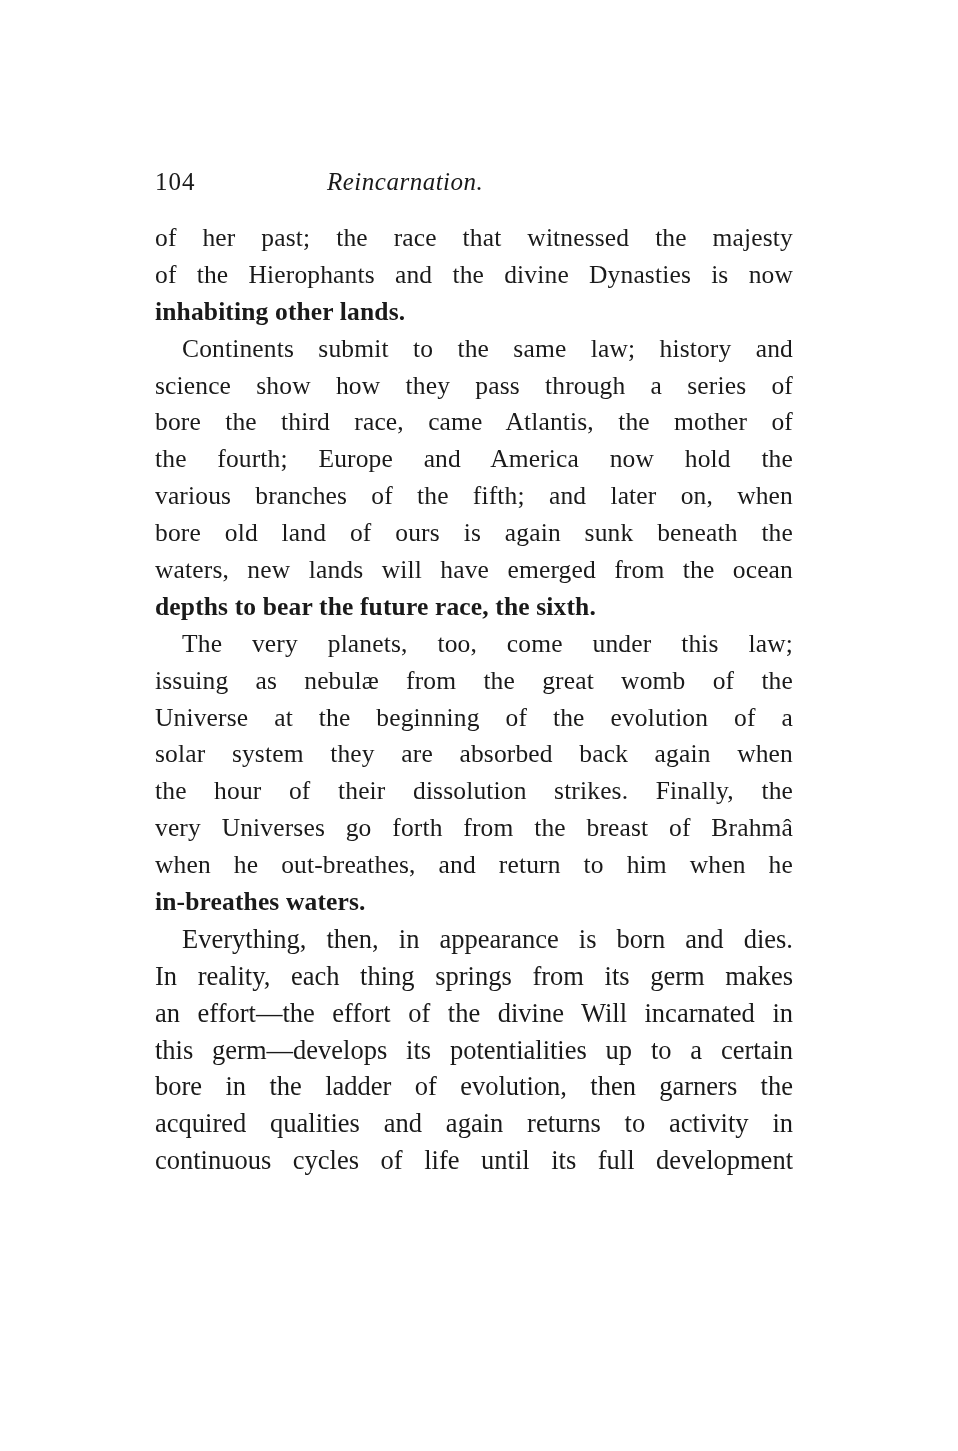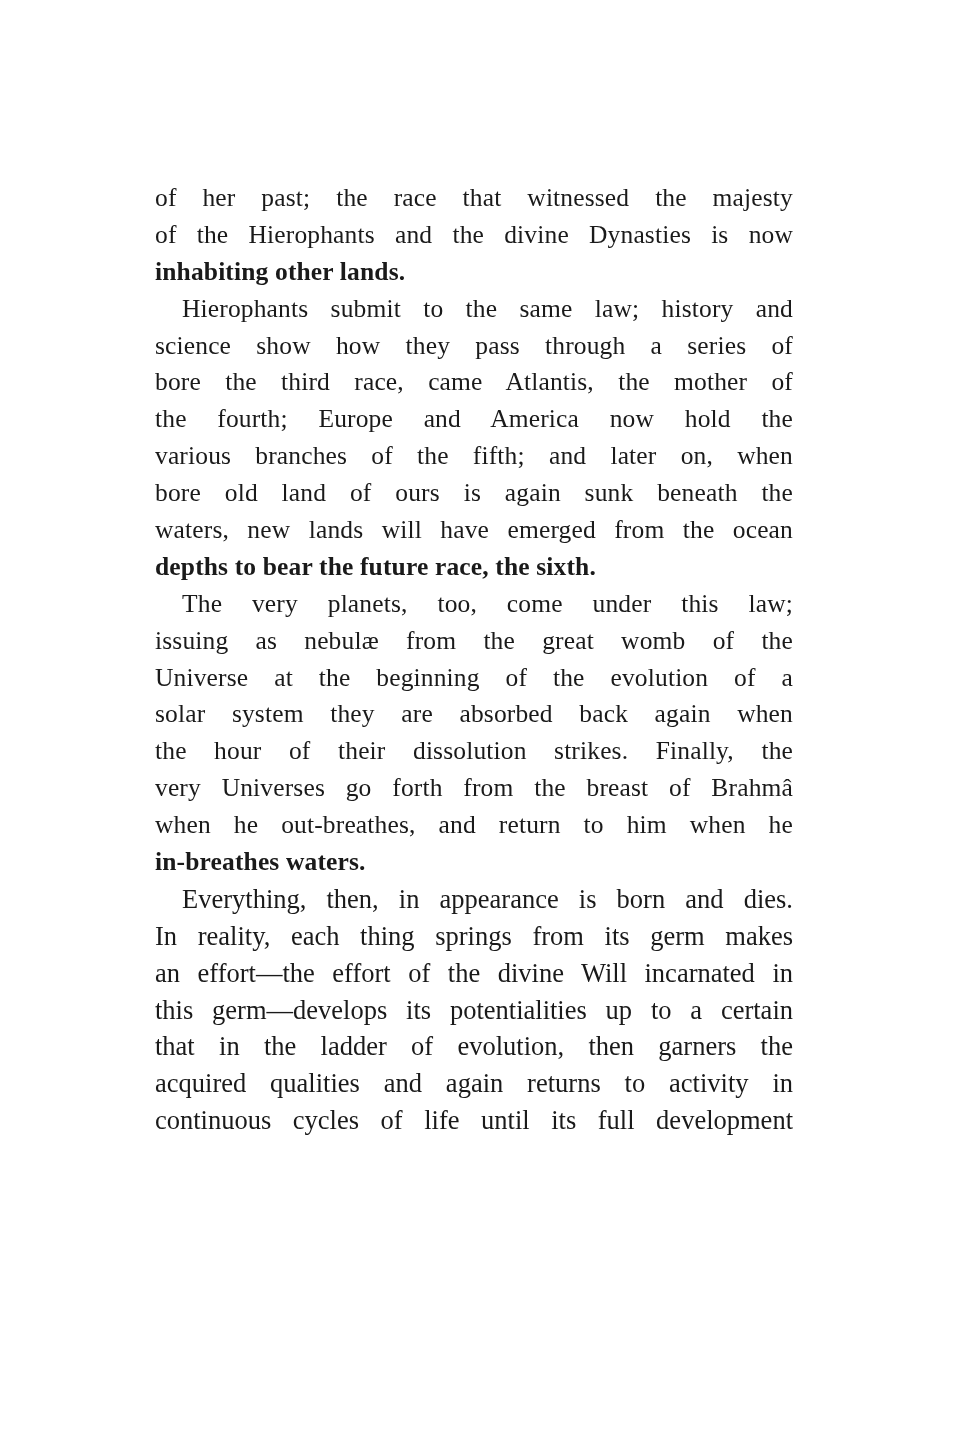--- a/index.html
+++ b/index.html
@@ -67,31 +67,35 @@
     }
     .para-late .line {
       font-size: 26.5px;
       letter-spacing: 0px;
     }
   </style>
 </head>
 <body>
 
 <div class="page">
+  <div class="running-head">
+    <span class="page-number">104</span>
+    <span class="running-title">Reincarnation.</span>
+  </div>
 
   <div class="body-text">
 
     <div class="para">
       <span class="line">of her past; the race that witnessed the majesty</span>
       <span class="line">of the Hierophants and the divine Dynasties is now</span>
       <span class="line last">inhabiting other lands.</span>
     </div>
 
     <div class="para">
-      <span class="line indent">Hierophants submit to the same law; history and</span>
+      <span class="line indent">Continents submit to the same law; history and</span>
       <span class="line">science show how they pass through a series of</span>
       <span class="line">bore the third race, came Atlantis, the mother of</span>
       <span class="line">the fourth; Europe and America now hold the</span>
       <span class="line">various branches of the fifth; and later on, when</span>
       <span class="line">bore old land of ours is again sunk beneath the</span>
       <span class="line">waters, new lands will have emerged from the ocean</span>
       <span class="line last">depths to bear the future race, the sixth.</span>
     </div>
 
     <div class="para">
@@ -103,18 +107,18 @@
       <span class="line">very Universes go forth from the breast of Brahmâ</span>
       <span class="line">when he out-breathes, and return to him when he</span>
       <span class="line last">in-breathes waters.</span>
     </div>
 
     <div class="para para-late">
       <span class="line indent">Everything, then, in appearance is born and dies.</span>
       <span class="line">In reality, each thing springs from its germ makes</span>
       <span class="line">an effort—the effort of the divine Will incarnated in</span>
       <span class="line">this germ—develops its potentialities up to a certain</span>
-      <span class="line">that in the ladder of evolution, then garners the</span>
+      <span class="line">bore in the ladder of evolution, then garners the</span>
       <span class="line">acquired qualities and again returns to activity in</span>
       <span class="line">continuous cycles of life until its full development</span>
     </div>
   </div>
 </div>
 
 </body></html>

